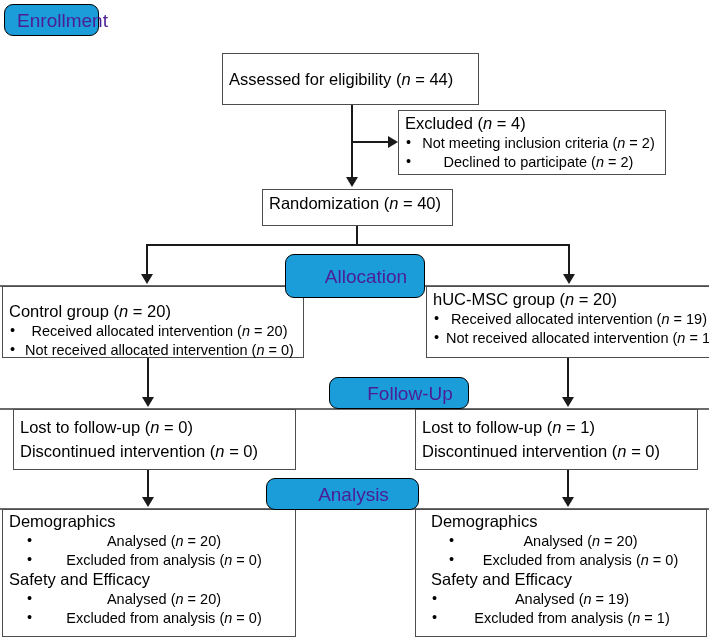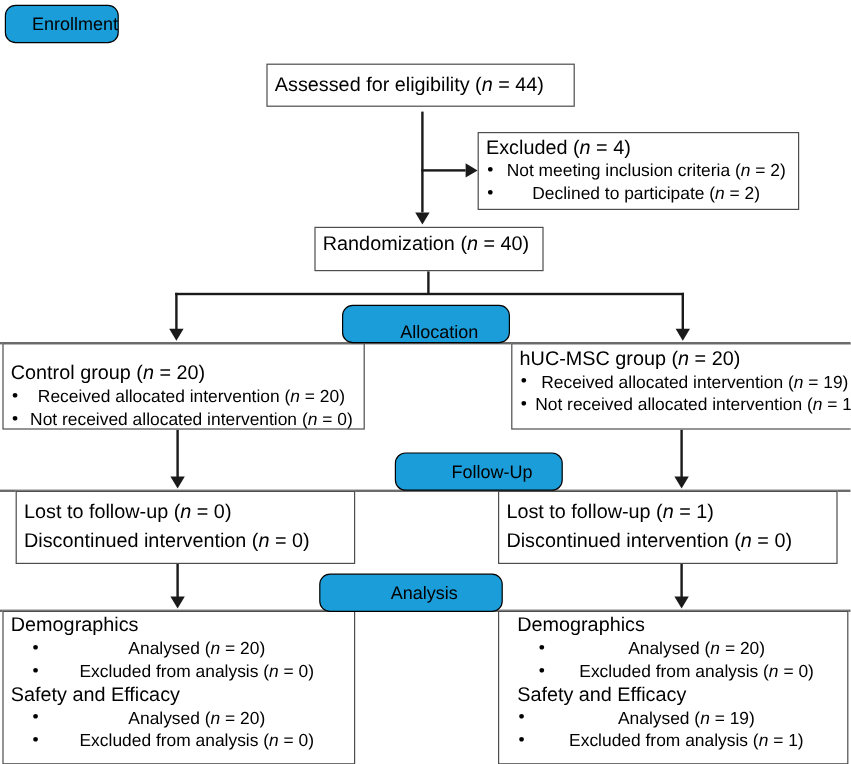--- a/index.html
+++ b/index.html
@@ -18,23 +18,23 @@
   }
   
   .pill {
     position: absolute;
     background: #1B9DD9;
     border: 1.5px solid #000000;
     border-radius: 9px;
     display: flex;
     align-items: center;
     justify-content: center;
-    font-size: 15px;
+    font-size: 19px;
     line-height: 1;
-    color: #000000;
+    color: #4c1d95;
     z-index: 5;
     box-sizing: border-box;
     padding-left: 22px;
   }
   
   .box {
     position: absolute;
     background: #ffffff;
     border: 1.4px solid #4d4d4d;
     box-sizing: border-box;
@@ -111,21 +111,21 @@
 </style>
 </head>
 <body>
 
 <div id="canvas">
 
   <div class="pill" style="left:4px; top:4px; width:95px; height:32px;">
     <span>Enrollment</span>
   </div>
 
-  <div class="box" style="left:222px; top:53px; width:257px; height:36px; display:flex; align-items:center;">
+  <div class="box" style="left:222px; top:53px; width:257px; height:52px; display:flex; align-items:center;">
     <div class="title">
       <span>Assessed for eligibility (</span><span class="ital">n</span><span> = 44)</span>
     </div>
   </div>
 
   <div class="vline" style="left:351px; top:93px; height:84px;"></div>
   <div class="arrow-down" style="left:346px; top:177px;"></div>
 
   <div class="hline" style="left:351px; top:141px; width:37px;"></div>
   <div class="arrow-right" style="left:388px; top:136px;"></div>
@@ -150,21 +150,21 @@
 
   <div class="vline" style="left:356px; top:226px; height:19px;"></div>
   <div class="hline" style="left:146px; top:244px; width:424px;"></div>
   <div class="vline" style="left:146px; top:244px; height:32px;"></div>
   <div class="arrow-down" style="left:141px; top:274px;"></div>
   <div class="vline" style="left:568px; top:244px; height:32px;"></div>
   <div class="arrow-down" style="left:563px; top:274px;"></div>
 
   <div class="rule" style="left:0px; top:285px; width:709px;"></div>
 
-  <div class="pill" style="left:285px; top:254px; width:140px; height:32px;align-items:flex-end;">
+  <div class="pill" style="left:285px; top:254px; width:140px; height:44px;">
     <span>Allocation</span>
   </div>
 
   <div class="box" style="left:2px; top:286px; width:302px; height:72px; padding-top:14px;">
     <div class="title">
       <span>Control group (</span><span class="ital">n</span><span> = 20)</span>
     </div>
     <div class="bul">
       <span>Received allocated intervention (</span><span class="ital">n</span><span> = 20)</span>
     </div>

